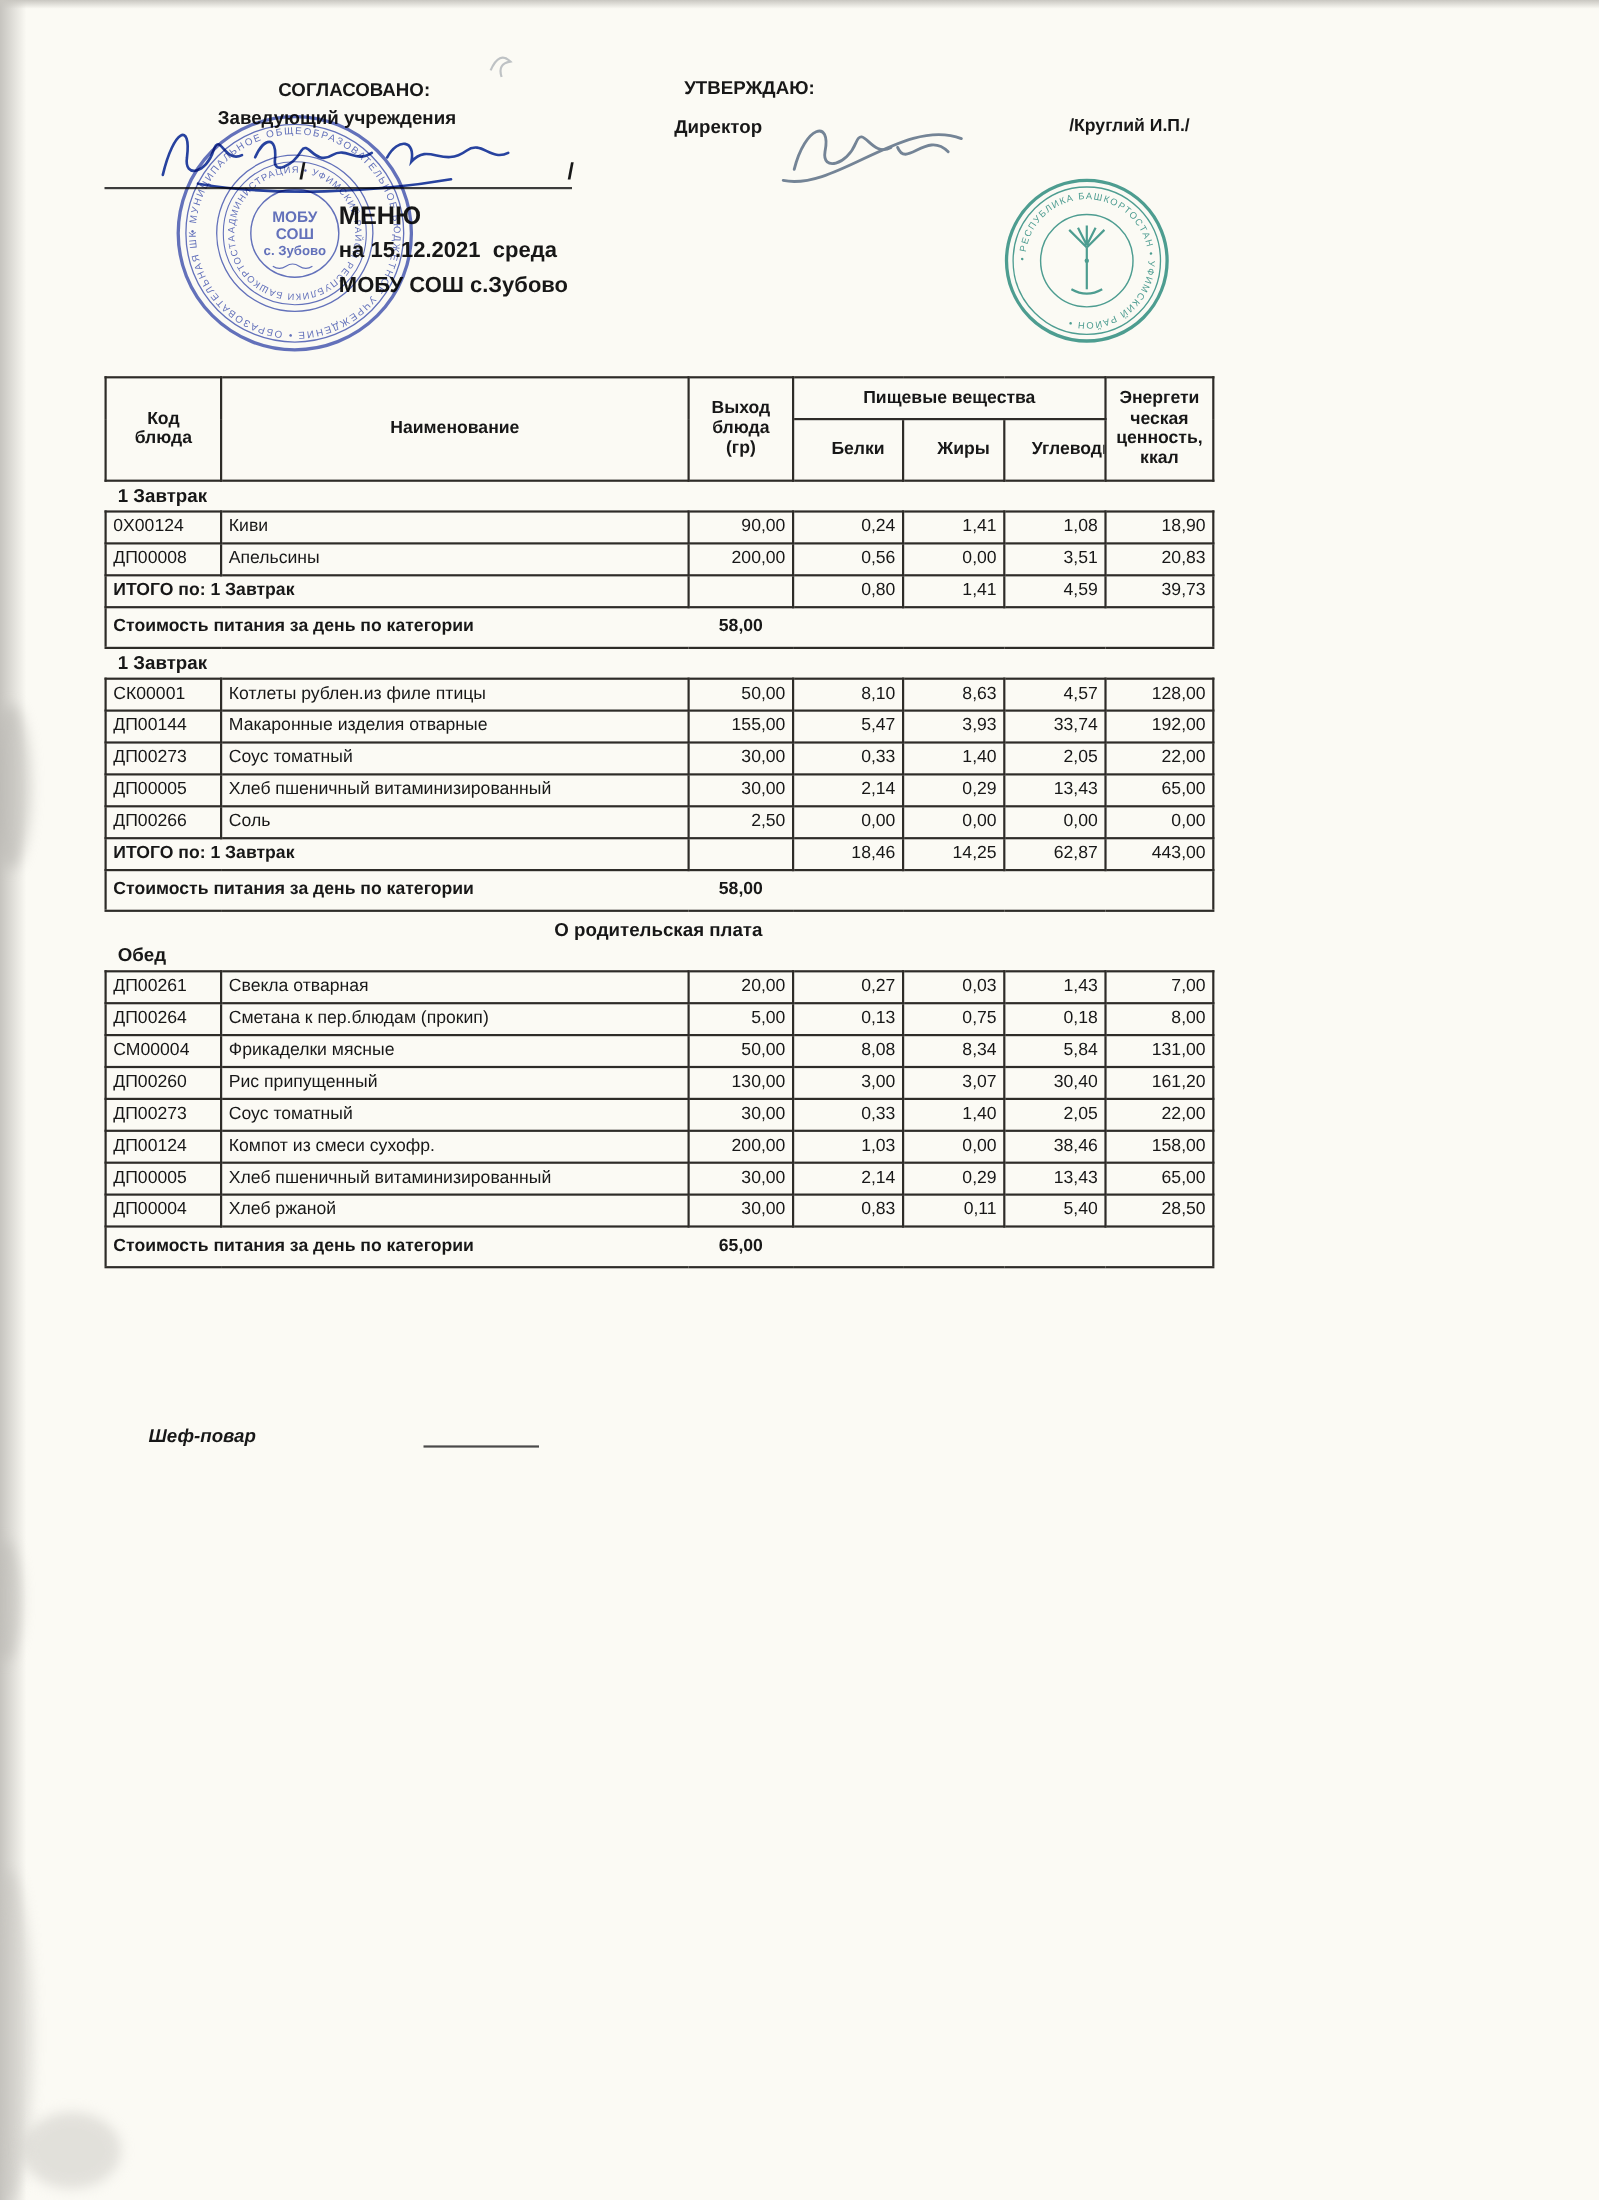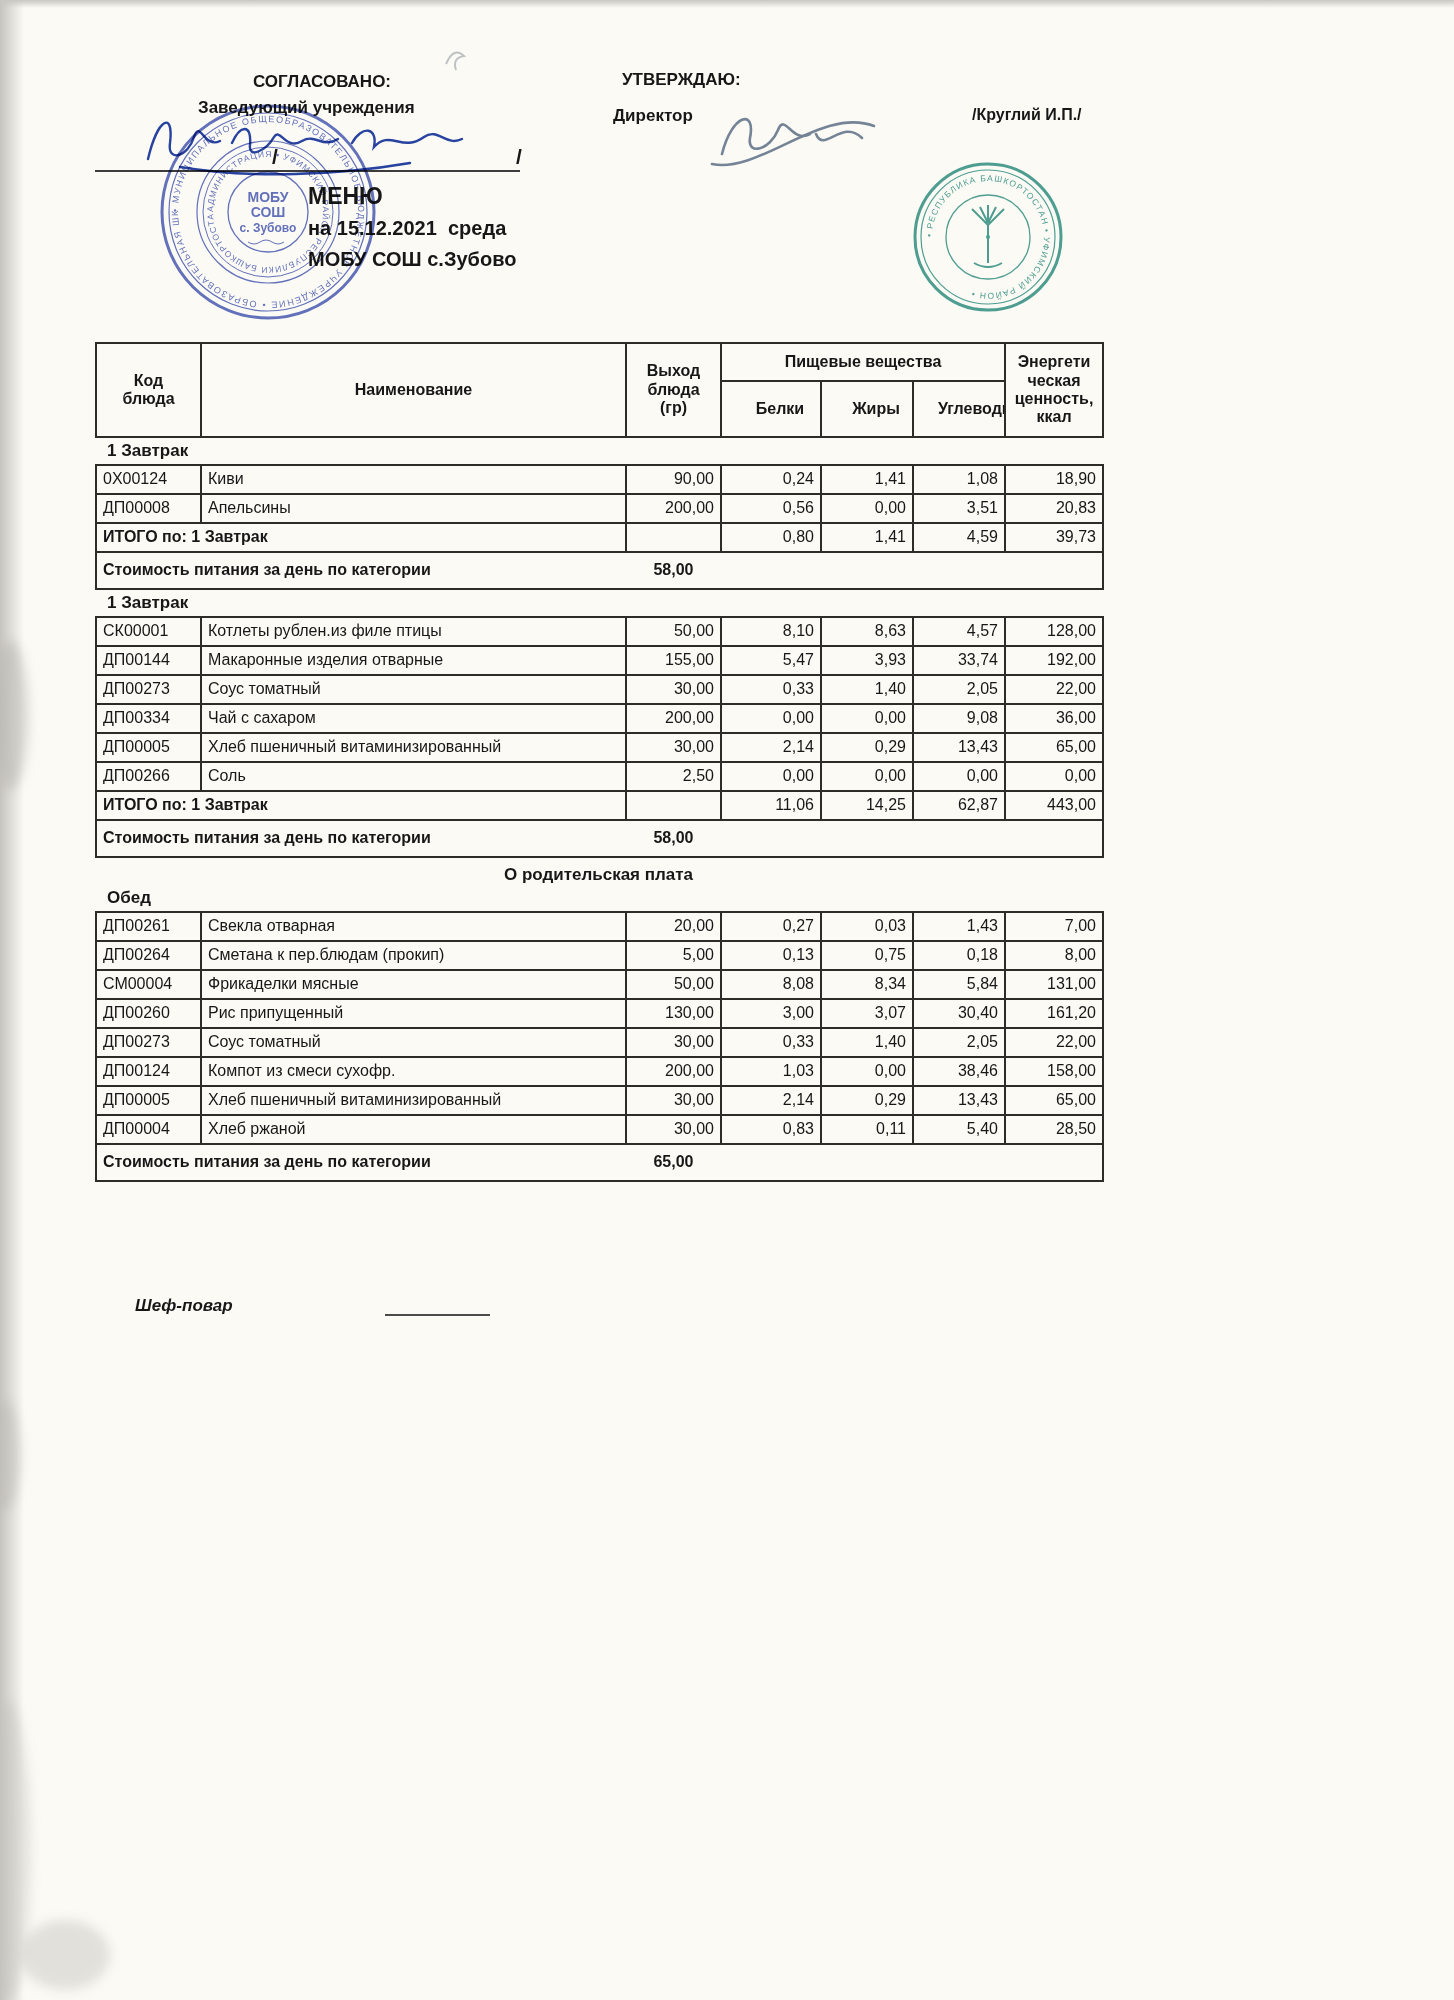--- a/index.html
+++ b/index.html
@@ -261,50 +261,41 @@
             <tr>
               <td class="tl">ДП00273</td>
               <td class="tl">Соус томатный</td>
               <td class="trr">30,00</td>
               <td class="trr">0,33</td>
               <td class="trr">1,40</td>
               <td class="trr">2,05</td>
               <td class="trr">22,00</td>
             </tr>
             <tr>
-              <td class="tl">ДП00334</td>
-              <td class="tl">Чай с сахаром</td>
-              <td class="trr">200,00</td>
-              <td class="trr">0,00</td>
-              <td class="trr">0,00</td>
-              <td class="trr">9,08</td>
-              <td class="trr">36,00</td>
-            </tr>
-            <tr>
               <td class="tl">ДП00005</td>
               <td class="tl">Хлеб пшеничный витаминизированный</td>
               <td class="trr">30,00</td>
               <td class="trr">2,14</td>
               <td class="trr">0,29</td>
               <td class="trr">13,43</td>
               <td class="trr">65,00</td>
             </tr>
             <tr>
               <td class="tl">ДП00266</td>
               <td class="tl">Соль</td>
               <td class="trr">2,50</td>
               <td class="trr">0,00</td>
               <td class="trr">0,00</td>
               <td class="trr">0,00</td>
               <td class="trr">0,00</td>
             </tr>
             <tr class="total-row">
               <td class="tl b" colspan="2">ИТОГО по: 1 Завтрак</td>
               <td class="trr"></td>
-              <td class="trr">11,06</td>
+              <td class="trr">18,46</td>
               <td class="trr">14,25</td>
               <td class="trr">62,87</td>
               <td class="trr">443,00</td>
             </tr>
             <tr class="cost-row">
               <td class="cost-label" colspan="2">Стоимость питания за день по категории</td>
               <td class="cost-val">58,00</td>
               <td colspan="4"></td>
             </tr>
           </tbody>

